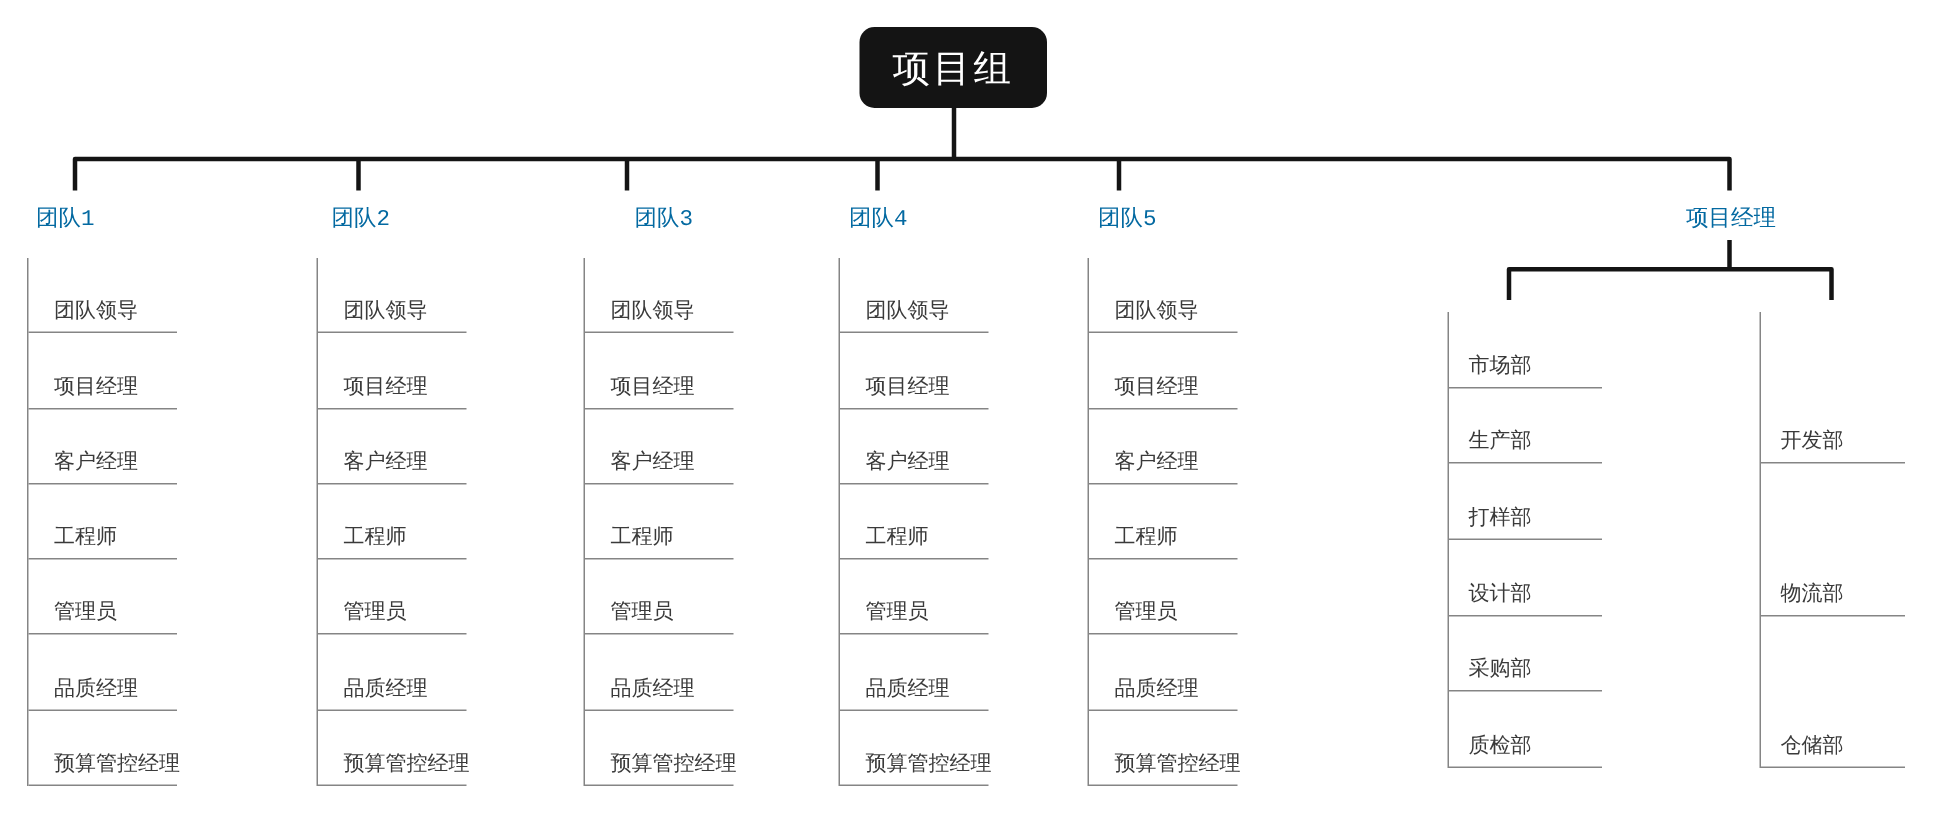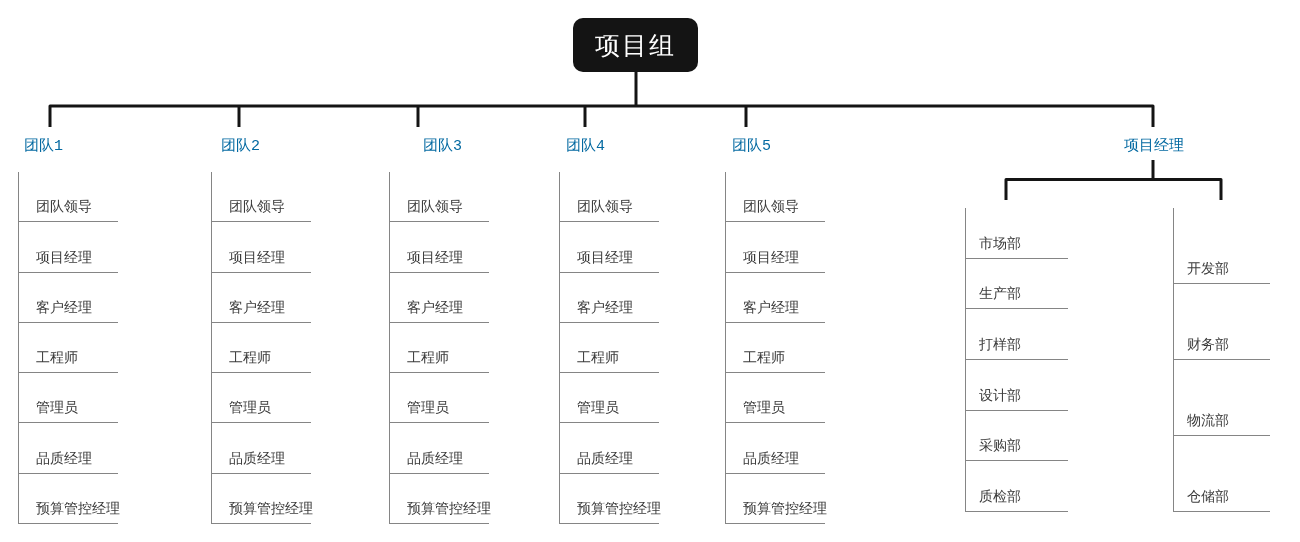--- a/index.html
+++ b/index.html
@@ -225,23 +225,20 @@
     <div class="cell">
         <span class="cell-text">质检部</span>
       </div>
   </div>
 
   <div class="list-col sub" style="left:1173px;top:208px;width:97px;height:304px">
     <div class="cell">
         <span class="cell-text">开发部</span>
       </div>
     <div class="cell">
-        <span class="cell-text">财务部</span>
-      </div>
-    <div class="cell">
         <span class="cell-text">物流部</span>
       </div>
     <div class="cell">
         <span class="cell-text">仓储部</span>
       </div>
   </div>
 
 </div>
 
 </body></html>

